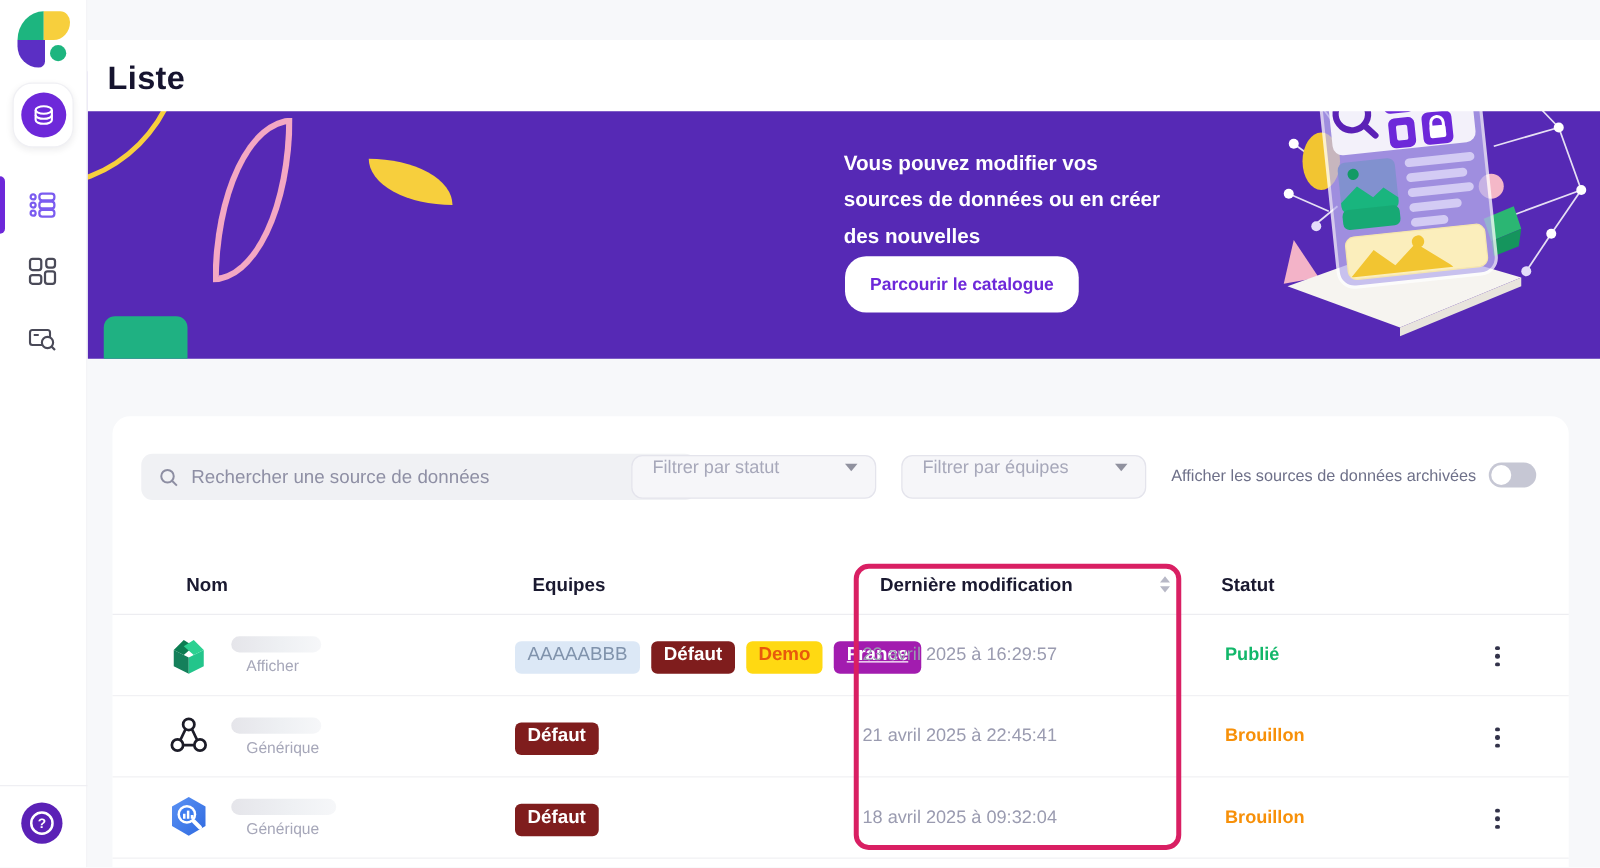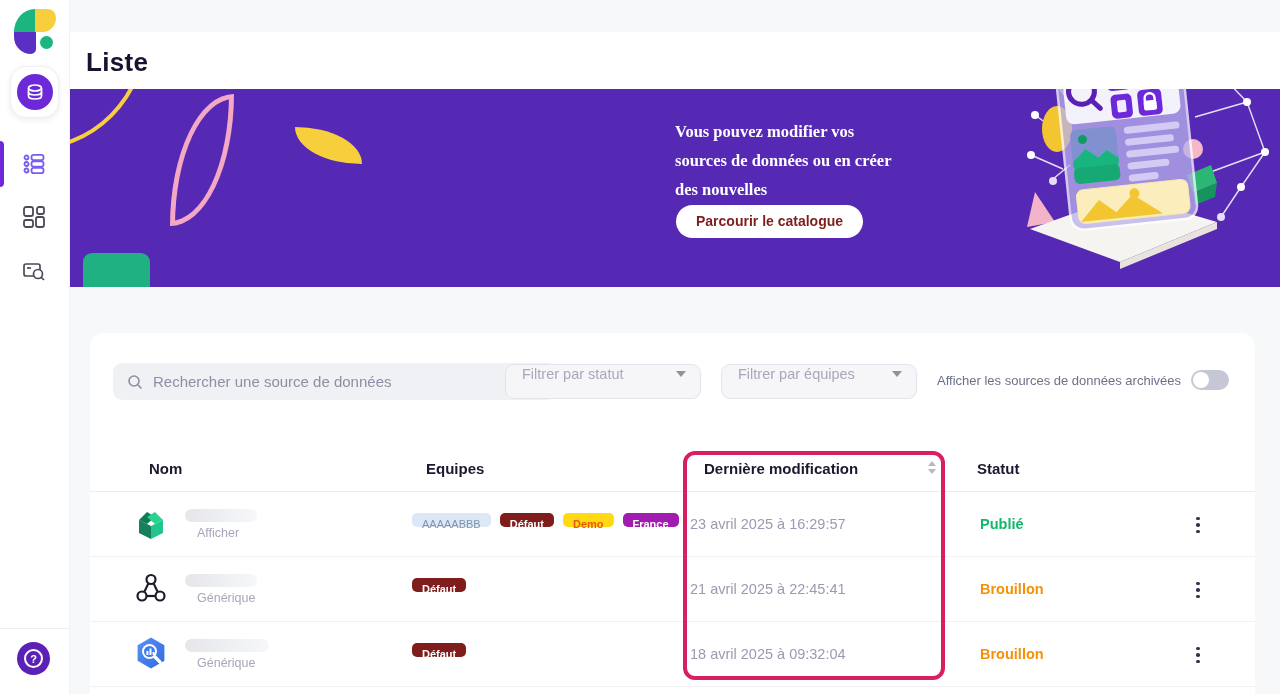--- a/index.html
+++ b/index.html
@@ -25,22 +25,22 @@
   
   .header { position:absolute; left:70px; top:0; width:1210px; height:57px; background:#fff; z-index:20;margin-top:32px; }
   .page-title { position:absolute; left:16px; top:15px; font-size:26px; font-weight:bold; color:#16142f; letter-spacing:.3px; }
 
   
   .banner { position:absolute; left:70px; top:57px; width:1210px; height:230px; background:#5629b5; overflow:hidden; z-index:10; }
   .deco-circle { position:absolute; left:-157px; top:-140px; width:234px; height:234px; border:4px solid #f7cf3d; border-radius:50%; }
   .deco-petal { position:absolute; left:100px; top:37px; width:64px; height:132px; border:5px solid #f4a8c3; border-radius:100% 0 100% 0; }
   .deco-leaf { position:absolute; left:225px; top:70px; width:67px; height:37px; background:#f7cf3d; border-radius:0 100% 0 100%; }
   .deco-rect { position:absolute; left:13px; top:196px; width:67px; height:42px; background:#1fb182; border-radius:9px; }
-  .banner-text { position:absolute; left:605px; top:60px; color:#fff; font-size:16.5px; font-weight:bold; line-height:29px;font-family:Liberation Serif, serif; }
-  .banner-cta { position:absolute; left:606px; top:148px; height:33px; padding:0 20px; background:#fff; border:none; border-radius:17px; color:#7f1d1d; font-size:14px; font-weight:bold; line-height:33px; cursor:pointer; font-family:inherit; }
+  .banner-text { position:absolute; left:605px; top:60px; color:#fff; font-size:16.5px; font-weight:bold; line-height:29px; }
+  .banner-cta { position:absolute; left:606px; top:148px; height:45px; padding:0 20px; background:#fff; border:none; border-radius:17px; color:#6d28d9; font-size:14px; font-weight:bold; line-height:33px; cursor:pointer; font-family:inherit; }
   .illus { position:absolute; left:955px; top:0; width:255px; height:232px; }
 
   
   .content-bg { position:absolute; left:70px; top:287px; width:1210px; height:407px; background:#f7f8fa; }
   .card { position:absolute; left:90px; top:333px; width:1165px; height:361px; background:#fff; border-radius:14px 14px 0 0; }
 
   .search-box { position:absolute; left:23px; top:30px; width:444px; height:37px; background:#f0f1f4; border-radius:9px; display:flex; align-items:center; padding:0 12px 0 14px; }
   .search-input { flex:1; border:none; background:transparent; outline:none; font-size:15px; color:#55566b; margin-left:10px; font-family:inherit; }
   .search-input::placeholder { color:#8e8fa4; }
   .clear-btn { width:17px; height:17px; border-radius:50%; background:#a6a7ba; color:#f0f1f4; font-size:9px; line-height:17px; text-align:center; cursor:pointer; flex:0 0 auto; }
@@ -63,21 +63,21 @@
   .sort-icon .up { width:0; height:0; border-left:4px solid transparent; border-right:4px solid transparent; border-bottom:5px solid #b7b8c6; }
   .sort-icon .down { width:0; height:0; border-left:4px solid transparent; border-right:4px solid transparent; border-top:5px solid #b7b8c6; }
 
   .trow { position:absolute; left:0; width:1165px; height:65px; border-bottom:1px solid #f1f1f4; cursor:pointer; }
   .row-1 { top:159px; } .row-2 { top:224px; } .row-3 { top:289px; }
   .row-icon { position:absolute; left:43px; top:13px; width:36px; height:36px; }
   .name-pill { position:absolute; left:95px; top:17px; height:13px; border-radius:7px; background:linear-gradient(90deg,#e5e5ea 0%,#eef0f3 55%,#f6f7f9 100%); }
   .w72 { width:72px; } .w84 { width:84px; }
   .row-sub { position:absolute; left:107px; top:34px; font-size:12.5px; color:#a6a7b9; }
   .tags { position:absolute; left:322px; top:21px; display:flex; gap:9px; }
-  .tag { height:14px; line-height:22px; padding:0 10px; border-radius:5px; font-size:11px; font-weight:600; white-space:nowrap; }
+  .tag { height:26px; line-height:22px; padding:0 10px; border-radius:5px; font-size:15px; font-weight:600; white-space:nowrap; }
   .tag-slate { background:#dce8f6; color:#8093ac; font-weight:500; }
   .tag-purple { background:#7f1d1d; color:#fff; }
   .tag-yellow { background:#ffd912; color:#e8590c; }
   .tag-green { background:#a21caf; color:#fff;text-decoration:underline; }
   .row-date { position:absolute; left:600px; top:0; height:65px; line-height:65px; font-size:14.5px; color:#9a9bb0; }
   .row-status { position:absolute; left:890px; top:0; height:65px; line-height:65px; font-size:14.5px; font-weight:bold; }
   .status-published { color:#12b76a; } .status-draft { color:#f79009; }
   .kebab { position:absolute; left:1098px; top:21px; width:20px; height:24px; display:flex; flex-direction:column; align-items:center; justify-content:center; gap:3px; cursor:pointer; }
   .kebab i { width:3.5px; height:3.5px; border-radius:50%; background:#33334a; }
 

